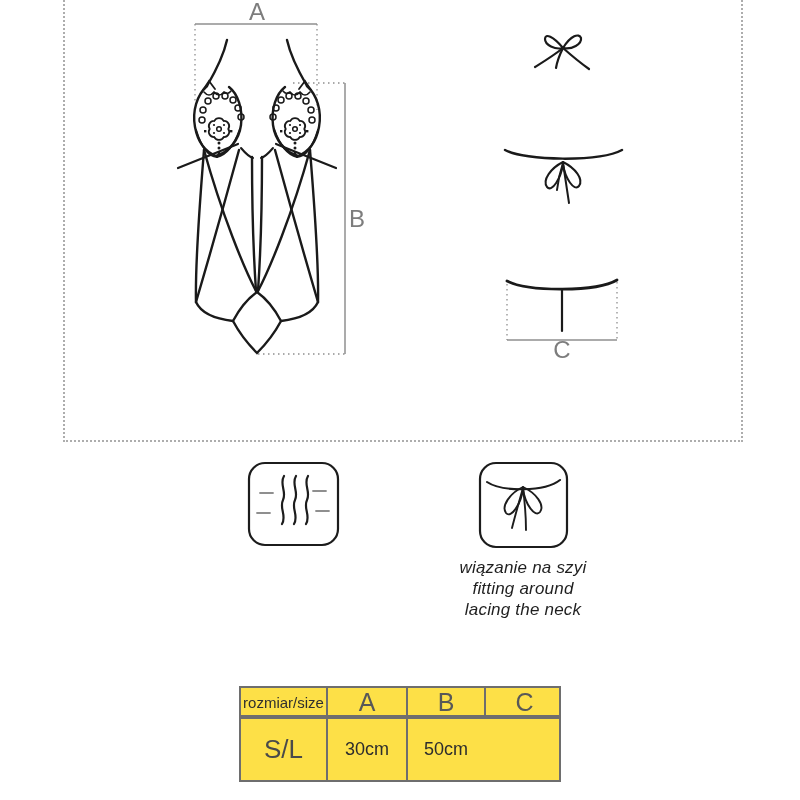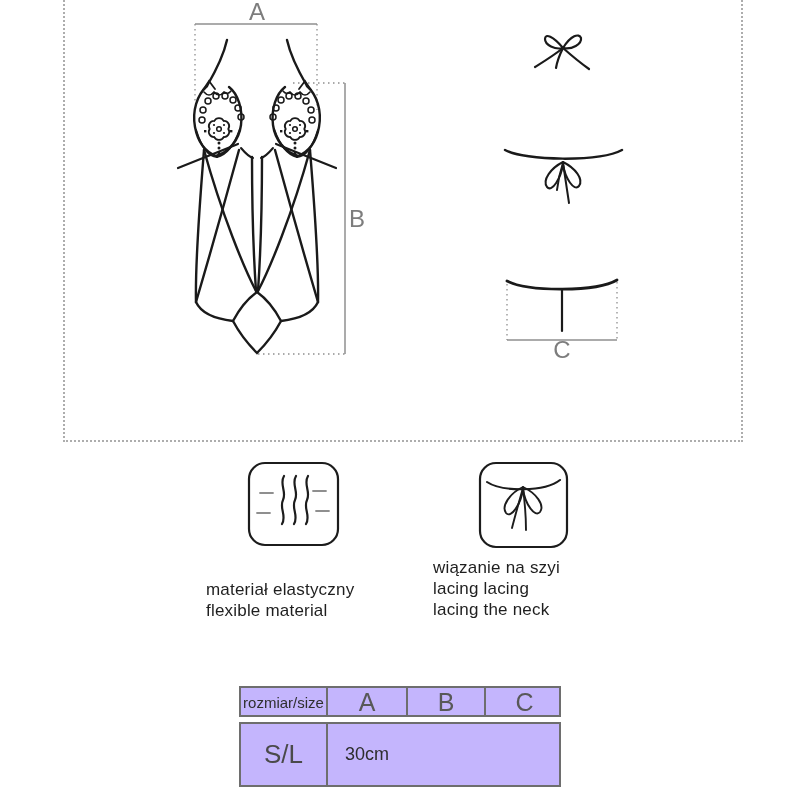--- a/index.html
+++ b/index.html
@@ -14,32 +14,32 @@
     border-right:2px dotted #adadad;
     border-bottom:2px dotted #adadad;
     box-sizing:border-box;
   }
   svg{position:absolute;}
   svg text{font-family:"Liberation Sans",sans-serif;}
   .diagram-svg{left:0;top:0;}
   .icon-elastic{left:246px;top:460px;}
   .icon-lacing{left:477px;top:460px;}
   .caption{
-    position:absolute;width:180px;text-align:left;
-    font-size:17px;line-height:21px;color:#1f1f1f;letter-spacing:0.2px;
+    position:absolute;width:180px;text-align:center;
+    font-size:17px;line-height:21px;color:#1f1f1f;letter-spacing:0.2px;font-style:italic;
   }
   .caption-elastic{left:206px;top:579px;}
   .caption-lacing{left:433px;top:557px;}
   .size-table{position:absolute;left:239px;top:686px;width:322px;}
   .st-row{
     display:grid;grid-template-columns:85px 80px 78px 79px;
-    border:2px solid #6e6e6e;box-sizing:border-box;background:#c4b5fd;text-align:right;
+    border:2px solid #6e6e6e;box-sizing:border-box;background:#fde047;text-align:right;
   }
   .st-header{height:31px;}
-  .st-body{height:65px;margin-top:5px;}
+  .st-body{height:65px;}
   .st-cell{
     display:flex;align-items:center;justify-content:center;
     box-sizing:border-box;
   }
   .st-cell + .st-cell{border-left:2px solid #6e6e6e;}
   .st-size-label{font-size:15px;color:#2f2f2f;}
   .st-letter{font-size:25px;color:#585858;}
   .st-sl{font-size:26px;color:#4a4a4a;}
   .st-value{font-size:18px;color:#2d2d2d;}
 </style>
@@ -189,37 +189,34 @@
     <rect x="3" y="3" width="87" height="84" rx="16" fill="none" stroke="#1c1c1c" stroke-width="2.2"></rect>
     <g stroke="#1c1c1c" fill="none" stroke-width="1.9" stroke-linecap="round">
       <path d="M10,22 C25,32 68,32 83,20" stroke-width="2.1"></path>
       <path d="M46,27 C33,33 24,46 29,53 C34,59 44,44 46,29"></path>
       <path d="M46,27 C59,33 68,45 63,52 C58,58 48,44 46,29"></path>
       <path d="M46,28 C42,42 38,56 35,68"></path>
       <path d="M46,28 C48,44 49,58 49,70"></path>
     </g>
   </svg>
 
-  <div class="caption caption-elastic">
-    <div>materiał elastyczny</div>
-    <div>flexible material</div>
-  </div>
 
   <div class="caption caption-lacing">
     <div>wiązanie na szyi</div>
-    <div>lacing lacing</div>
+    <div>fitting around</div>
     <div>lacing the neck</div>
   </div>
 
   <div class="size-table">
     <div class="st-row st-header">
       <div class="st-cell st-size-label">rozmiar/size</div>
       <div class="st-cell st-letter">A</div>
       <div class="st-cell st-letter">B</div>
       <div class="st-cell st-letter">C</div>
     </div>
     <div class="st-row st-body">
       <div class="st-cell st-sl">S/L</div>
       <div class="st-cell st-value">30cm</div>
+      <div class="st-cell st-value">50cm</div>
     </div>
   </div>
 
 </div>
 
 </body></html>

